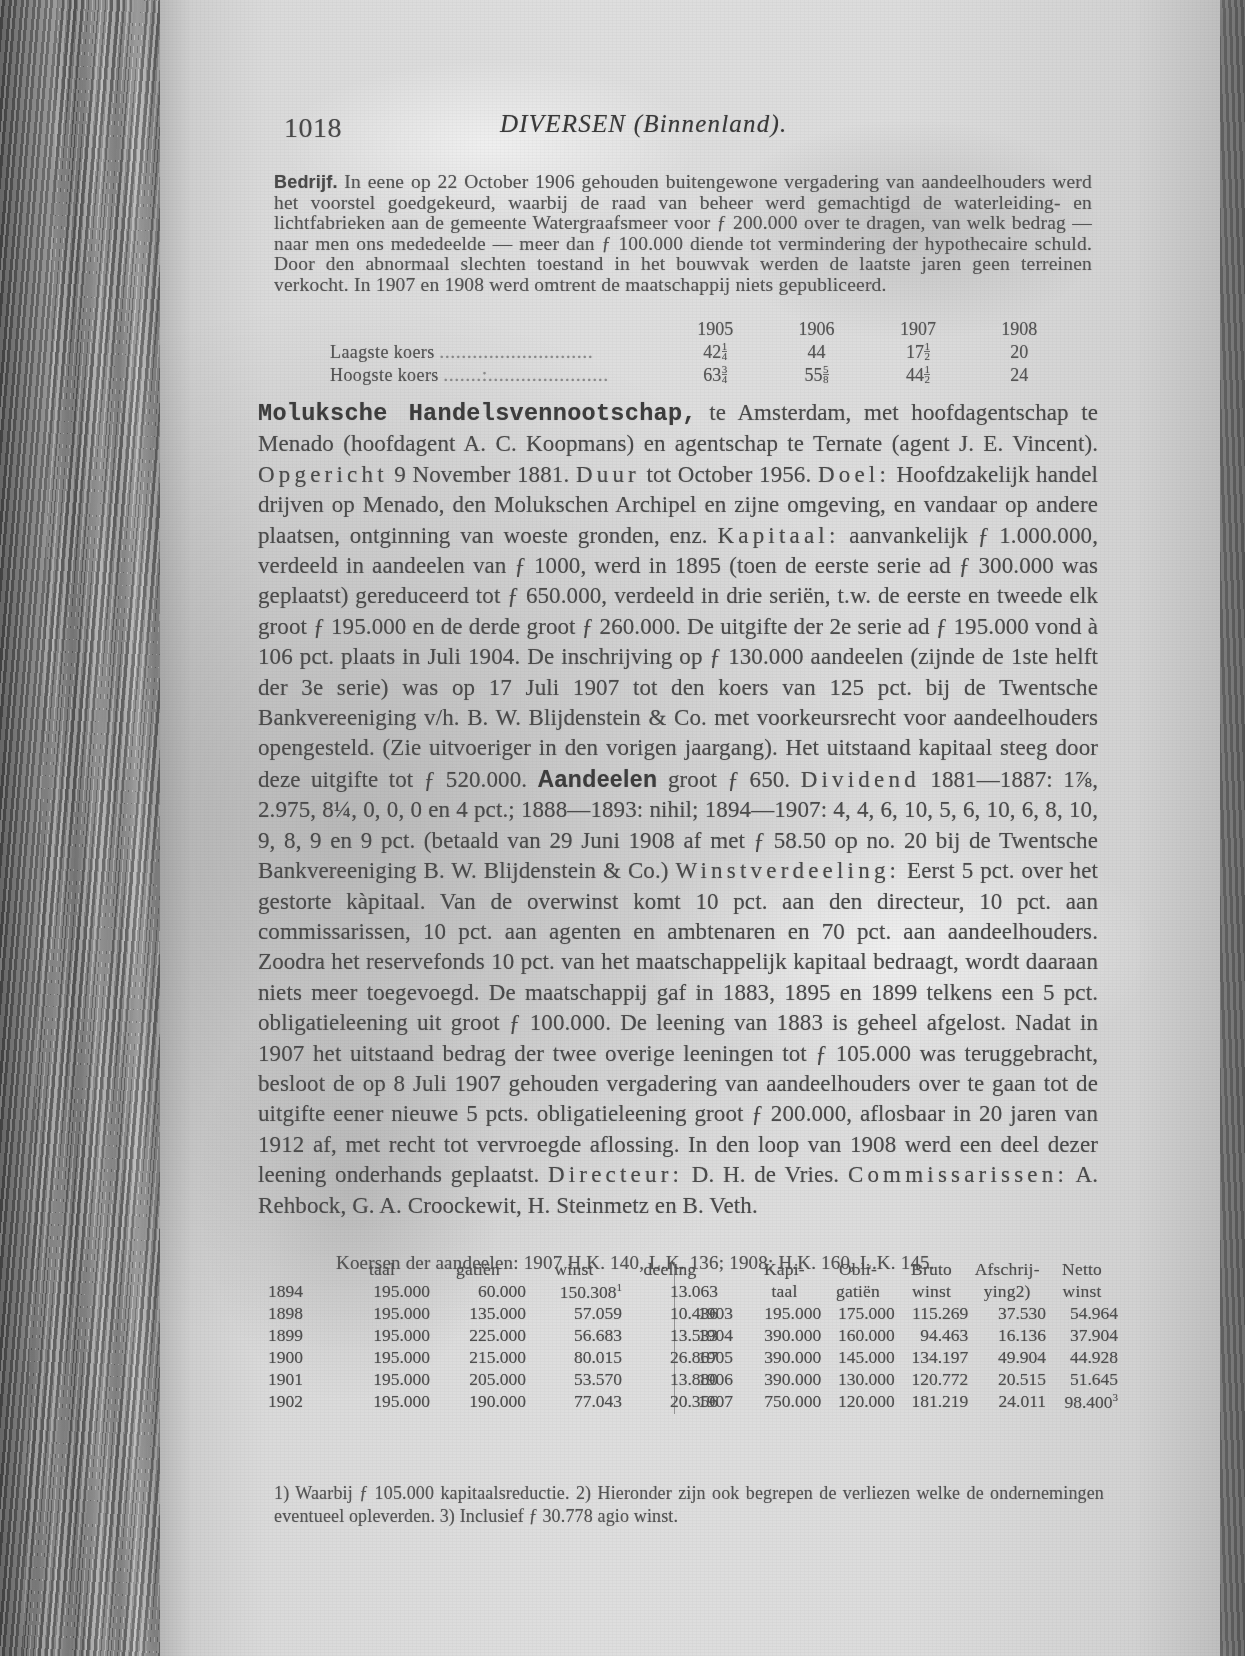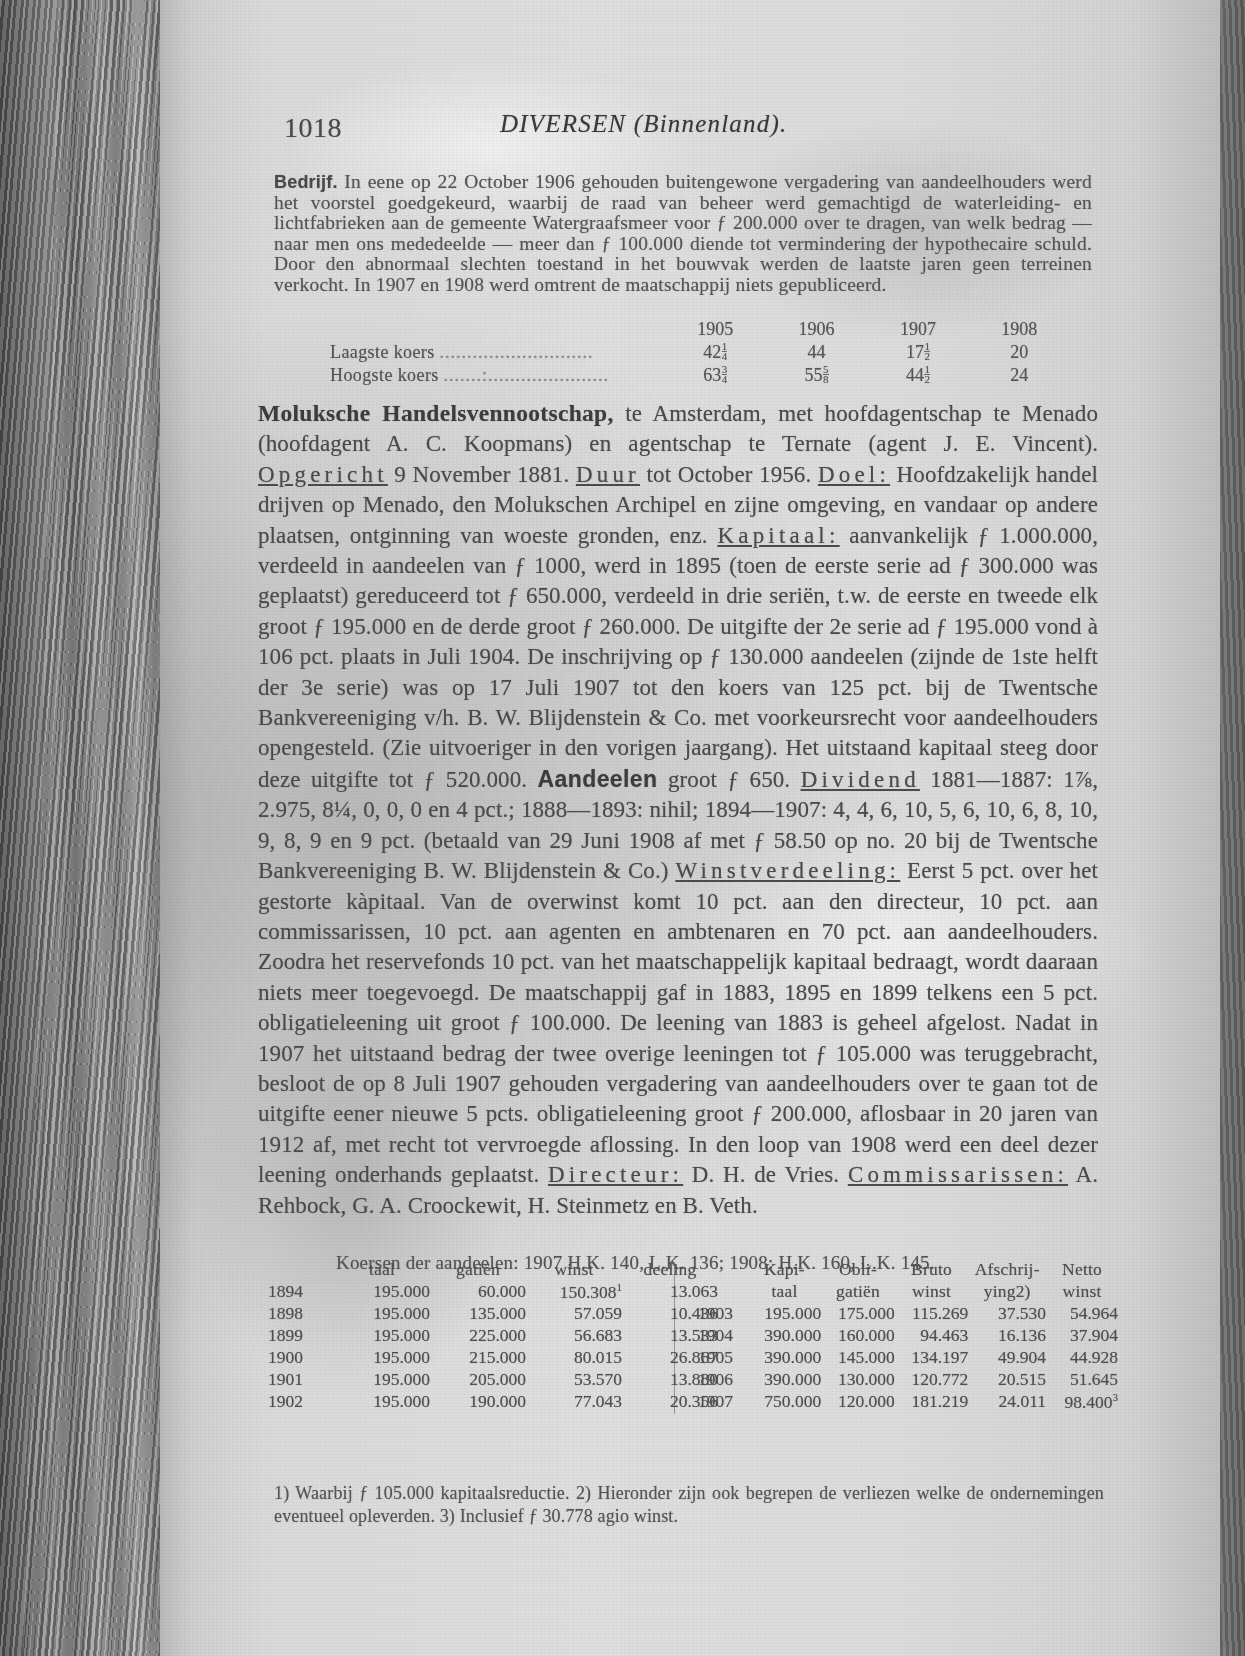--- a/index.html
+++ b/index.html
@@ -74,23 +74,23 @@
   .koers .yr{text-align:center;width:100px;}
   .frac{display:inline-block;font-size:11px;line-height:9px;text-align:center;
     vertical-align:-2px;margin-left:.5px;}
   .frac i{display:block;font-style:normal;}
   .frac .b{border-top:1px solid #6a6a6a;}
 
   
   .body-main{position:absolute;left:6px;top:398px;width:840px;
     font-size:23px;line-height:30.4px;text-align:justify;color:#4b4b4b;
     letter-spacing:.1px;}
-  .body-main .cname{font-family:Liberation Serif, serif;font-weight:bold;
+  .body-main .cname{font-family:Liberation Mono, monospace;font-weight:bold;
     font-size:23.5px;letter-spacing:.3px;color:#3d3d3d;}
-  .body-main .sp{letter-spacing:4.2px;text-decoration:underline;}
+  .body-main .sp{letter-spacing:4.2px;}
   .body-main .bsp{font-family:"Liberation Sans",sans-serif;font-weight:bold;
     letter-spacing:.4px;color:#3d3d3d;}
 
   
   .koersline{position:absolute;left:84px;top:1236px;width:760px;font-size:19px;
     color:#555;letter-spacing:.2px;margin-top:16px;}
 
   
   .tables{position:absolute;left:16px;top:1258px;width:850px;font-size:17.5px;color:#4f4f4f;}
   .tables table{border-collapse:collapse;}

